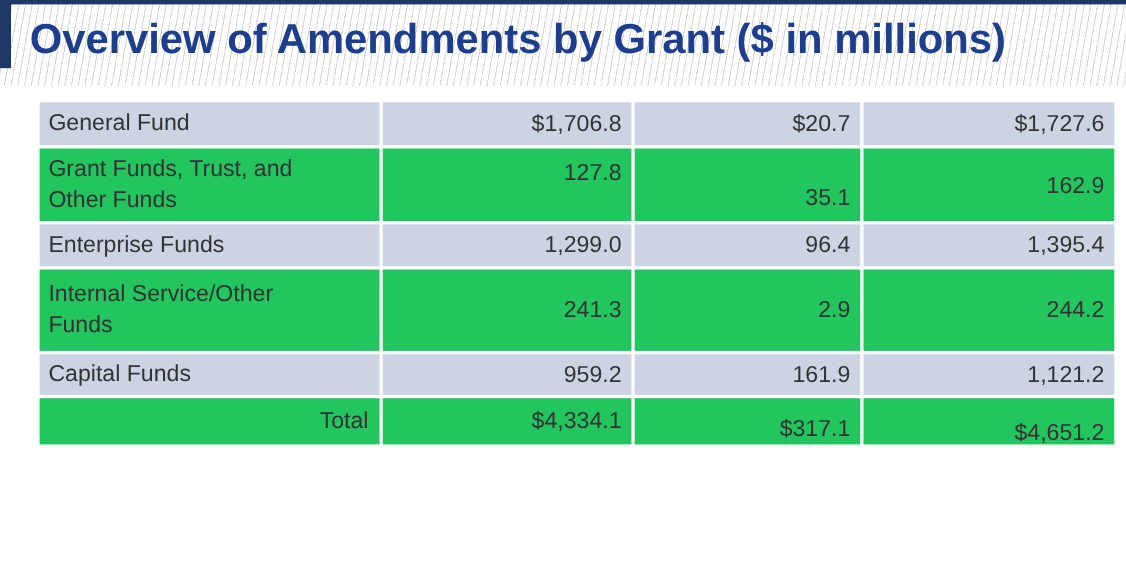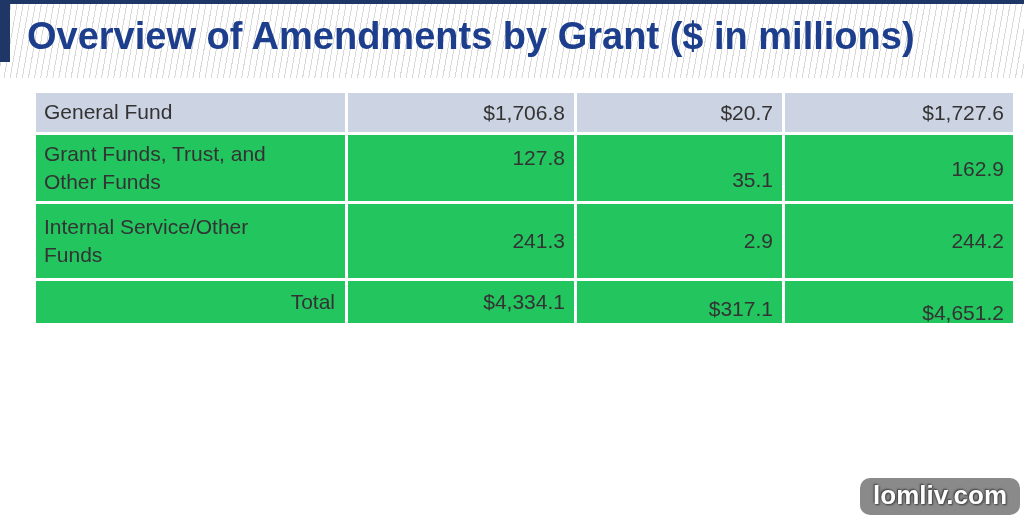--- a/index.html
+++ b/index.html
@@ -99,36 +99,45 @@
         <td class="num"><span>$1,727.6</span></td>
       </tr>
 
       <tr class="rb" style="height:66px">
         <td class="cat"><span class="catspan">Grant Funds, Trust, and Other Funds</span></td>
         <td class="num"><span class="u10">127.8</span></td>
         <td class="num"><span class="d12">35.1</span></td>
         <td class="num"><span class="u9">162.9</span></td>
       </tr>
 
+      <tr class="ra" style="height:38px">
+        <td class="cat"><span class="catspan">Enterprise Funds</span></td>
+        <td class="num"><span>1,299.0</span></td>
+        <td class="num"><span>96.4</span></td>
+        <td class="num"><span>1,395.4</span></td>
+      </tr>
 
       <tr class="rb" style="height:74px">
         <td class="cat"><span class="catspan">Internal Service/Other Funds</span></td>
         <td class="num"><span>241.3</span></td>
         <td class="num"><span>2.9</span></td>
         <td class="num"><span>244.2</span></td>
       </tr>
 
+      <tr class="ra" style="height:37px">
+        <td class="cat"><span class="catspan">Capital Funds</span></td>
+        <td class="num"><span>959.2</span></td>
+        <td class="num"><span>161.9</span></td>
+        <td class="num"><span>1,121.2</span></td>
+      </tr>
 
       <tr class="rb" style="height:42px">
         <td class="total-cat"><span>Total</span></td>
         <td class="num"><span>$4,334.1</span></td>
         <td class="num"><span class="d7">$317.1</span></td>
         <td class="num"><span class="d11">$4,651.2</span></td>
       </tr>
     </tbody>
       </table>
   </div>
 
-  <div class="watermark">
-    <span>lomliv.com</span>
-  </div>
 
 </div>
 
 </body></html>

